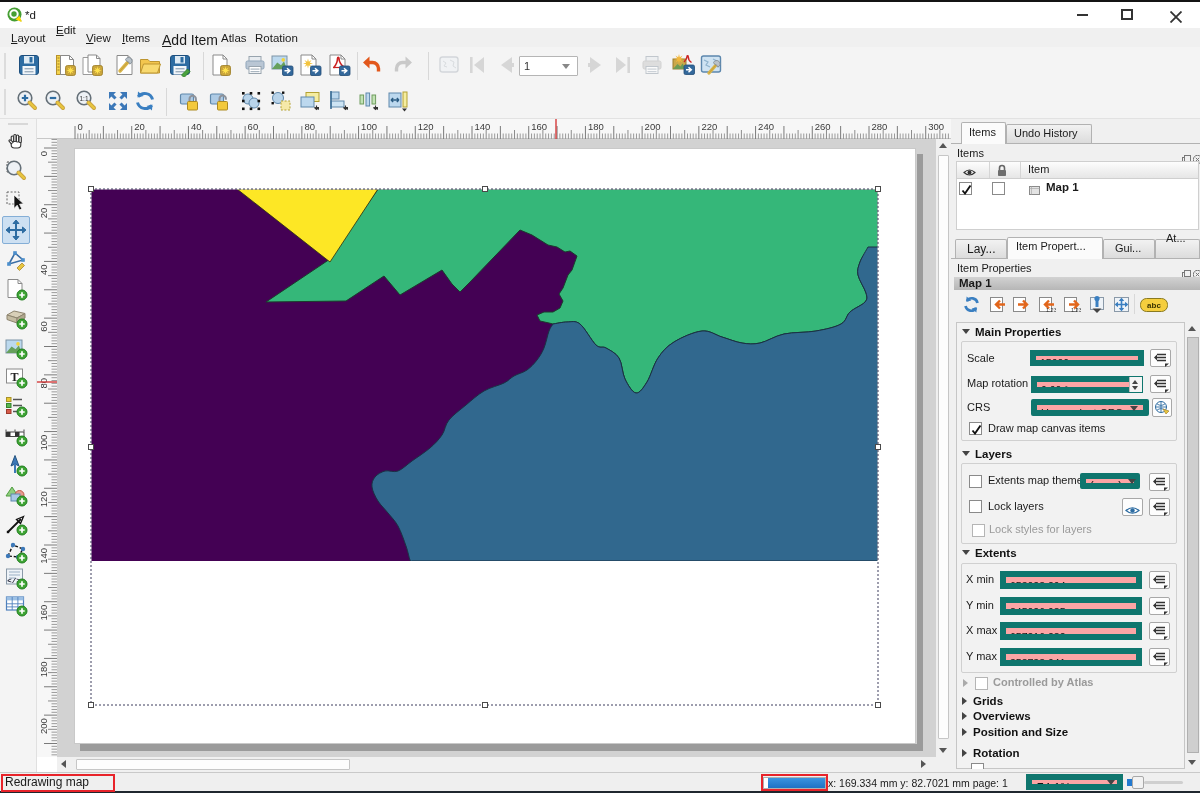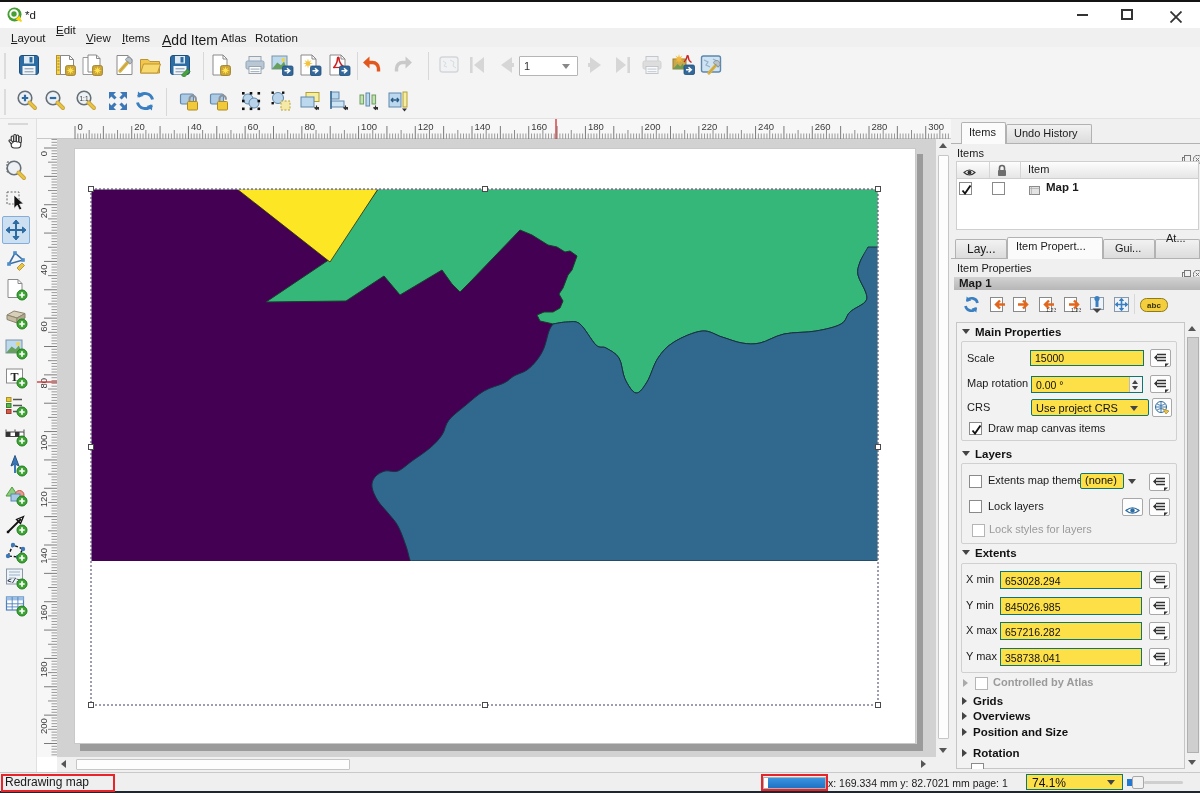--- a/index.html
+++ b/index.html
@@ -1,17 +1,17 @@
 <!DOCTYPE html>
 <html><head><meta charset="utf-8"><style>
 *{margin:0;padding:0;box-sizing:border-box}
 html,body{width:1200px;height:793px;overflow:hidden;font-family:"Liberation Sans",sans-serif;background:#fff}
 .abs{position:absolute}
 .tx{position:absolute;white-space:nowrap;color:#1a1a1a}
-.inp{position:absolute;background:#fde047;border:1px solid #0f766e;color:#111;white-space:nowrap;overflow:hidden}
+.inp{position:absolute;background:#fca5a5;border:6px solid #0f766e;color:#111;white-space:nowrap;overflow:hidden}
 .grp{position:absolute;font-weight:bold;color:#111;font-size:11.5px}
 .tri-r{display:inline-block;width:0;height:0;border-left:5px solid #444;border-top:4px solid transparent;border-bottom:4px solid transparent;margin-right:6px}
 .tri-d{display:inline-block;width:0;height:0;border-top:5px solid #444;border-left:4px solid transparent;border-right:4px solid transparent;margin-right:5px;vertical-align:2px}
 .cb{position:absolute;width:13px;height:13px;background:#fff;border:1px solid #8a8a8a}
 .ddbtn{position:absolute;width:21px;height:18px;background:#fdfdfd;border:1px solid #a8a8a8;border-radius:2px}
 </style></head><body>
 <div class="abs" style="left:0;top:0;width:1200px;height:2px;background:#141414"></div>
 <div class="abs" style="left:0;top:2px;width:1200px;height:26px;background:#fff"></div>
 <div class="abs" style="left:7px;top:7px"><svg width="15" height="15" viewBox="0 0 15 15" style="">
       <circle cx="7.5" cy="7.5" r="7" fill="#459e33"></circle>
@@ -1120,21 +1120,21 @@
       <path d="M9 9 L15 11 L12 14z" fill="#e8c63f" stroke="#a8862f" stroke-width="0.7"></path>
     </svg></div>
 <div class="cb" style="left:969px;top:422px;"><svg width="13" height="13" viewBox="0 0 13 13" style="">
       <path d="M2.5 6.5 L5 9.5 L10.5 1.5" fill="none" stroke="#111" stroke-width="1.9"></path>
     </svg></div>
 <div class="tx" style="left:988px;top:422px;font-size:11px">Draw map canvas items</div>
 <div class="grp" style="left:962px;top:448px"><span class="tri-d"></span>Layers</div>
 <div class="abs" style="left:961px;top:463px;width:216px;height:81px;border:1px solid #d0d0d0;border-radius:2px"></div>
 <div class="cb" style="left:969px;top:475px;"></div>
 <div class="tx" style="left:988px;top:474px;font-size:11px">Extents map theme</div>
-<div class="inp" style="left:1080px;top:473px;width:44px;height:16px;font-size:11px;padding:0 0 0 4px;border-radius:2px">(none)</div>
+<div class="inp" style="left:1080px;top:473px;width:60px;height:16px;font-size:11px;padding:0 0 0 4px;border-radius:2px">(none)</div>
 <div class="abs" style="left:1128px;top:479px;width:0;height:0;border-top:5px solid #444;border-left:4px solid transparent;border-right:4px solid transparent"></div>
 <div class="ddbtn" style="left:1149px;top:473px"><svg width="21" height="18" viewBox="0 0 21 18" style="">
       <path d="M6 4.5h9M6 7.5h9M6 10.5h9" stroke="#333" stroke-width="1.5"></path>
       <path d="M6 4.5 l-3 3 3 3z" fill="#333"></path>
       <path d="M14 13.5h4l-4 3.5z" fill="#333"></path>
     </svg></div>
 <div class="cb" style="left:969px;top:500px;"></div>
 <div class="tx" style="left:988px;top:500px;font-size:11px">Lock layers</div>
 <div class="abs" style="left:1122px;top:498px;width:21px;height:18px;background:#fdfdfd;border:1px solid #a8a8a8;border-radius:2px"></div>
 <div class="abs" style="left:1125px;top:502px"><svg width="15" height="11" viewBox="0 0 15 11" style="">

